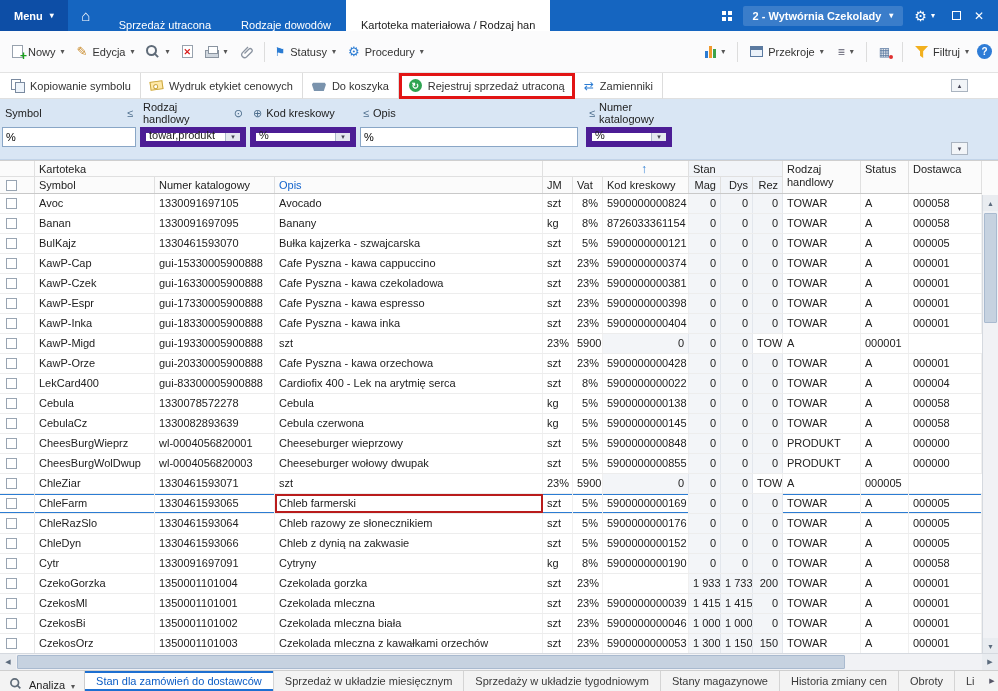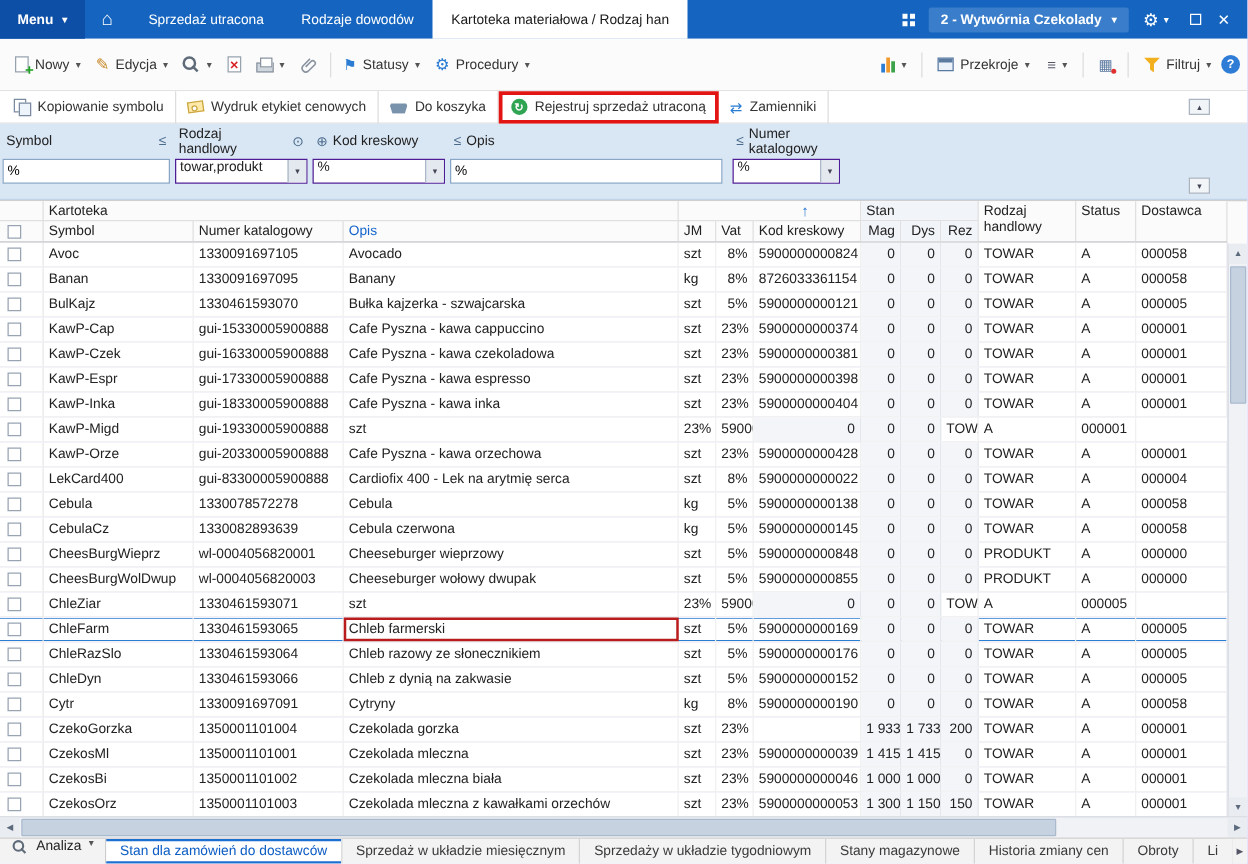--- a/index.html
+++ b/index.html
@@ -3,21 +3,21 @@
 <meta charset="utf-8">
 <style>
 *{box-sizing:border-box;margin:0;padding:0}
 html,body{width:998px;height:691px;overflow:hidden}
 body{font-family:"Liberation Sans",sans-serif;font-size:11px;color:#222;background:#fff}
 
 
 .titlebar{height:31px;background:#1565c0;display:flex;align-items:stretch;color:#fff}
 .menu-btn{background:#0d4ea6;display:flex;align-items:center;gap:7px;padding:0 14px;font-weight:bold;cursor:default}
 .home-btn{width:36px;display:flex;align-items:center;justify-content:center;font-size:15px}
-.tt-tab{display:flex;align-items:center;padding:0 15px;white-space:nowrap;cursor:default}
+.tt-tab{display:flex;align-items:flex-end;padding:0 15px;white-space:nowrap;cursor:default}
 .tt-tab.active{background:#fff;color:#1a1a1a}
 .tb-right{margin-left:auto;display:flex;align-items:center;gap:11px;padding-right:8px}
 .caret{font-size:8px;color:#555;line-height:1}
 .caret.w{color:#fff}
 .grid-ico{width:10px;height:10px;position:relative;display:inline-block}
 .grid-ico i{position:absolute;width:4px;height:4px;background:#fff}
 .grid-ico i:nth-child(2){left:6px}.grid-ico i:nth-child(3){top:6px}.grid-ico i:nth-child(4){left:6px;top:6px}
 .company{display:flex;align-items:center;gap:8px;background:rgba(255,255,255,.16);padding:4px 10px;font-weight:bold;border-radius:2px}
 .gear-wrap{display:flex;align-items:center;gap:4px}
 .gear{font-size:14px}
@@ -79,21 +79,21 @@
 .f-col{display:flex;align-items:center;gap:4px;padding:0 3px}
 .f-col .spacer{flex:1}
 .w-sym{width:134px}
 .w-rodz{width:106px;margin-left:4px}
 .w-kod{width:106px;margin-left:4px}
 .w-opis{width:218px;margin-left:4px}
 .w-num{width:86px;margin-left:8px}
 .f-op{color:#4a6b8a;font-size:11px}
 .f-input{height:20px;border:1px solid #89a6c6;padding:0 3px;font:inherit;background:#fff;width:100%}
 .fld{padding:0}
-.combo{height:20px;border:1px solid #4c1d95;background:#fff;display:flex;align-items:flex-start;width:100%}
+.combo{height:20px;border:6px solid #4c1d95;background:#fff;display:flex;align-items:flex-end;width:100%}
 .combo-val{flex:1;padding:0 3px;overflow:hidden;white-space:nowrap}
 .combo-btn{width:15px;align-self:stretch;background:#e4e9ef;border-left:1px solid #aab8c8;display:flex;align-items:center;justify-content:center;font-size:7px;color:#445}
 .filter-toggle{position:absolute;right:30px;bottom:4px}
 
 
 .tablewrap{position:relative;height:493px;border-top:1px solid #cfcfcf;background:#fbfbfb}
 .grid-cols{display:grid;grid-template-columns:35px 120px 120px 268px 30px 30px 86px 32px 32px 30px 78px 48px 73px}
 .thead{position:relative;height:33px;background:#fbfbfb;border-bottom:1px solid #c9c9c9;grid-template-rows:16px 16px;width:982px}
 .thead>div{border-right:1px solid #e0e0e0;padding:0 4px;display:flex;align-items:center;overflow:hidden;white-space:nowrap;color:#222}
 .gh{border-bottom:1px solid #e0e0e0}
@@ -132,21 +132,21 @@
 
 
 .hscroll{height:17px;background:#f1f2f5;border-top:1px solid #d5d9df;position:relative}
 .hs-btn{position:absolute;top:0;width:16px;height:16px;display:flex;align-items:center;justify-content:center;font-size:7px;color:#5b6b7d;background:#e9ecf0}
 .hs-left{left:0}
 .hs-right{right:0}
 .hs-thumb{position:absolute;left:17px;top:1px;height:14px;width:828px;background:#c6d2e0;border:1px solid #a9bacf;border-radius:1px}
 
 
 .bottombar{height:21px;display:flex;align-items:stretch;background:#f3f3f3;border-top:1px solid #cfcfcf;overflow:hidden;position:relative}
-.analiza{display:flex;align-items:flex-start;gap:6px;padding:0 9px;border-right:1px solid #ccc}
+.analiza{display:flex;align-items:flex-end;gap:6px;padding:0 9px;border-right:1px solid #ccc}
 .btab{display:flex;align-items:center;padding:0 11px;border-right:1px solid #d4d4d4;color:#3a3a3a;white-space:nowrap}
 .btab.active{background:#fff;color:#0b5cc4;box-shadow:inset 0 2px 0 #1d6fd1,inset 0 -2px 0 #1d6fd1}
 .bb-next{position:absolute;right:0;top:0;bottom:0;width:12px;display:flex;align-items:center;justify-content:center;font-size:7px;color:#556;background:#f3f3f3}
 </style>
 </head>
 <body>
 
 <div class="titlebar">
   <div class="menu-btn">
     <span>Menu</span>

